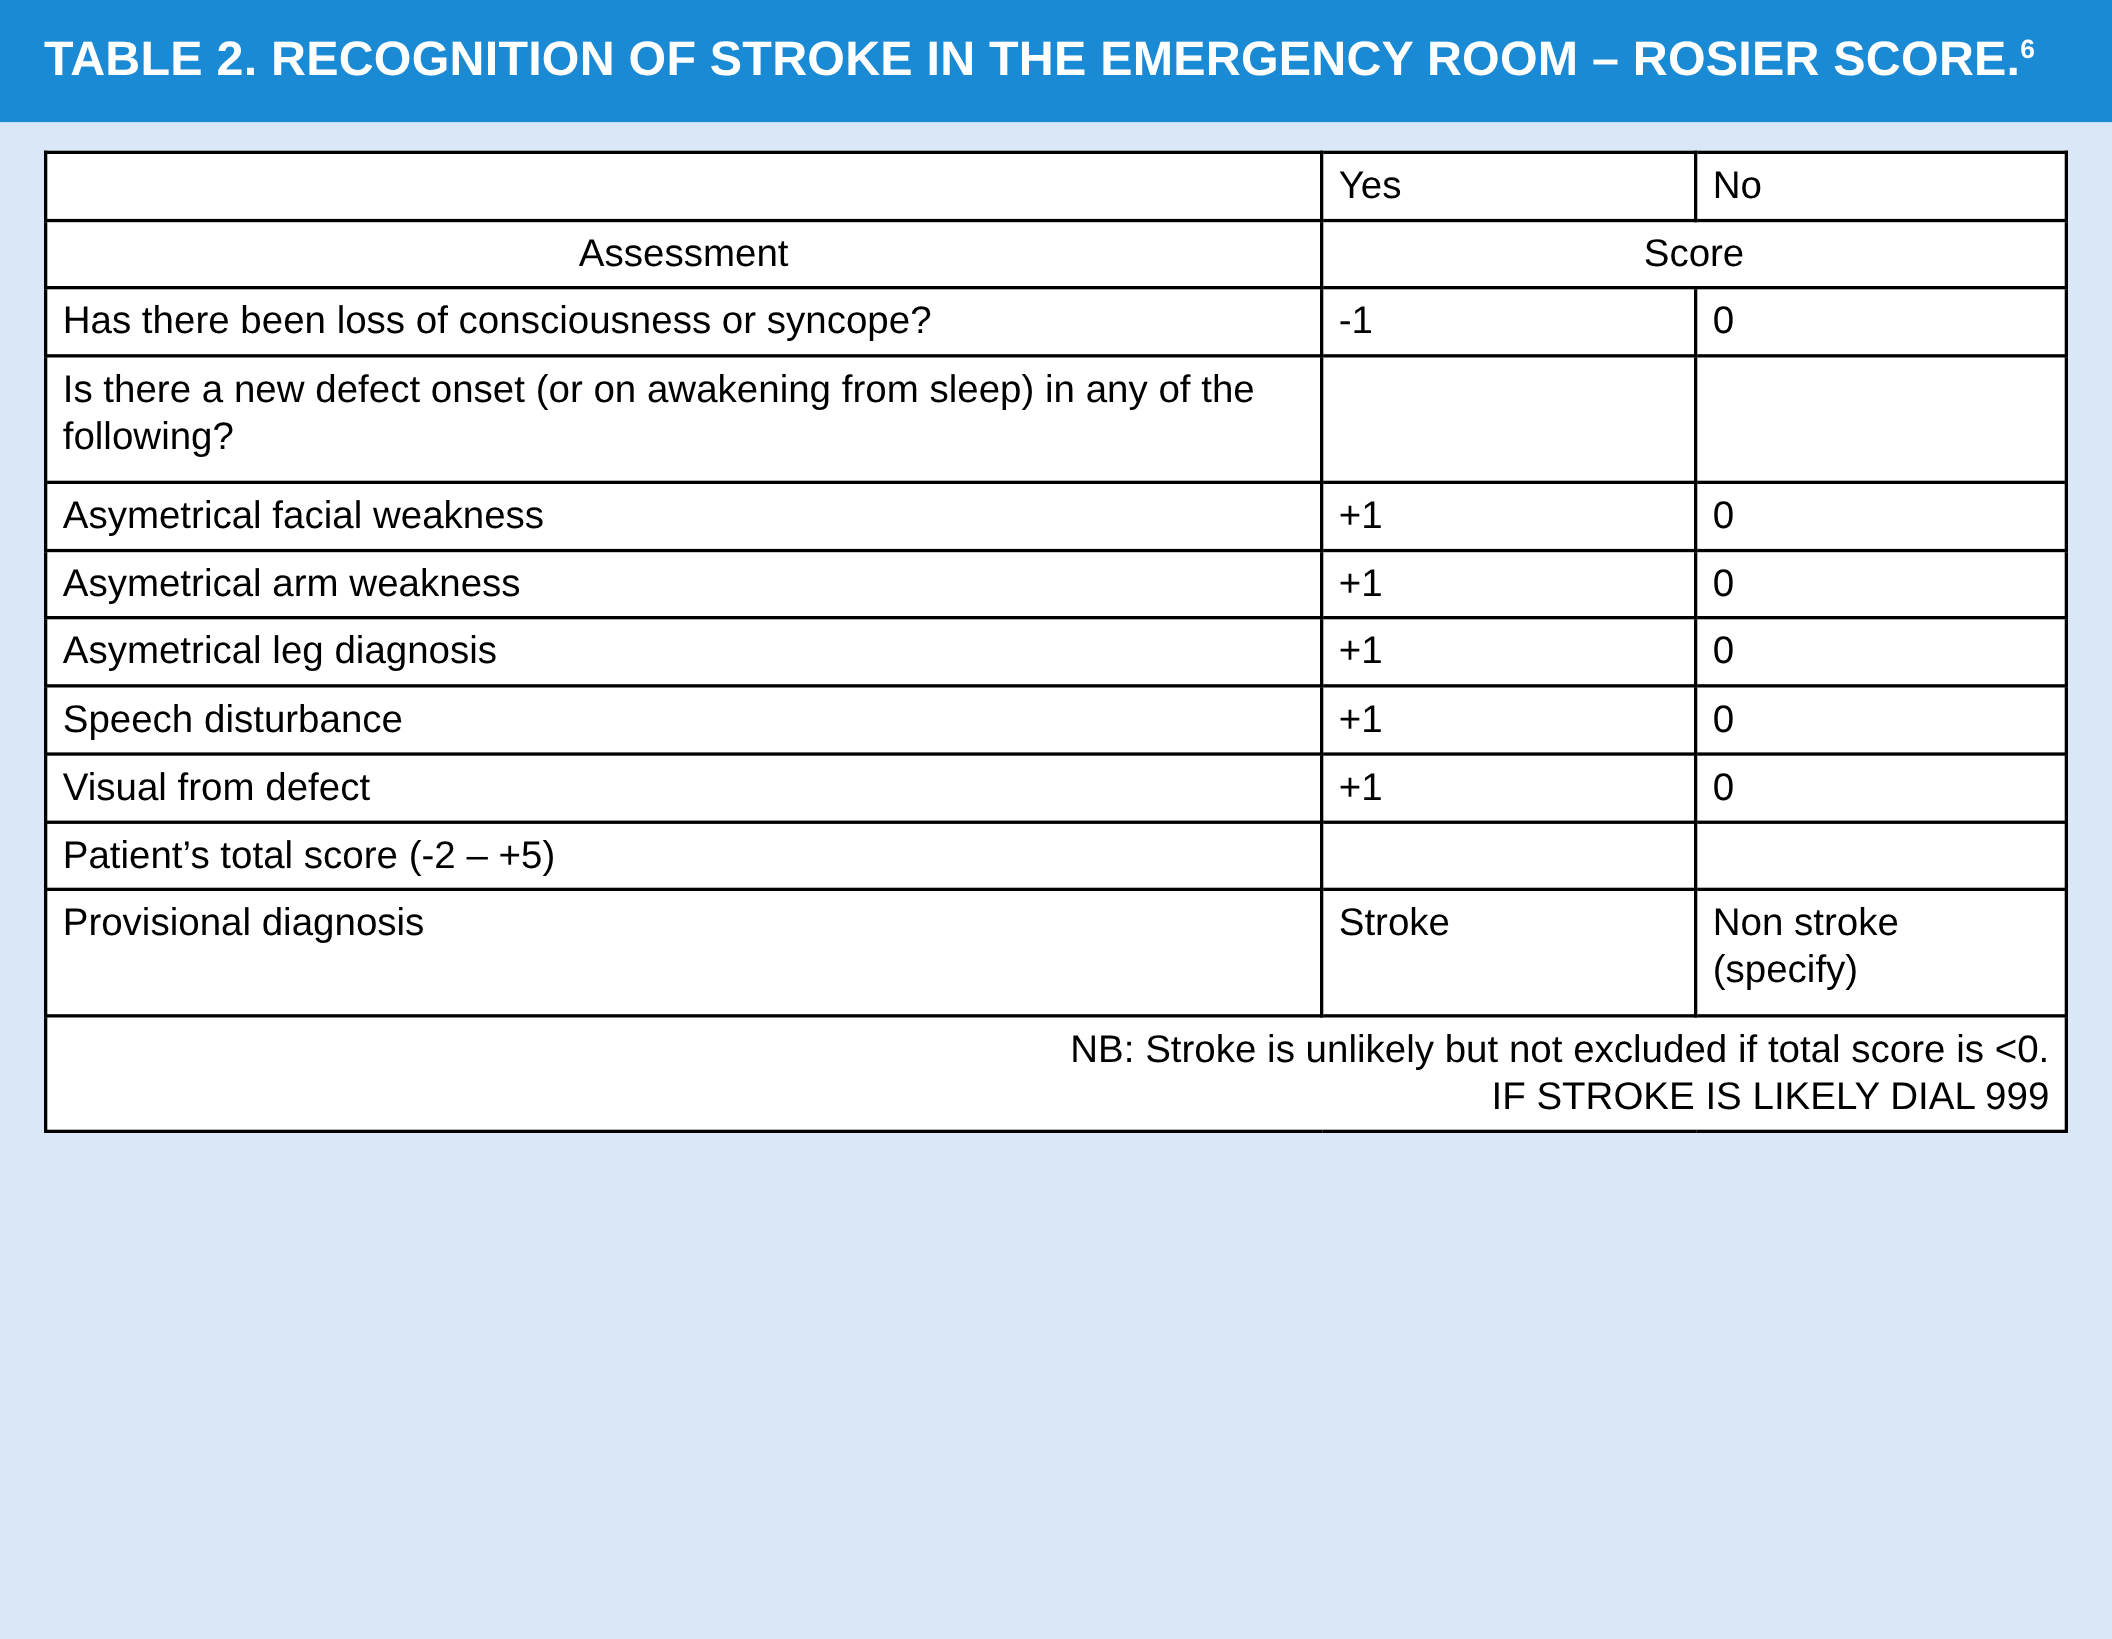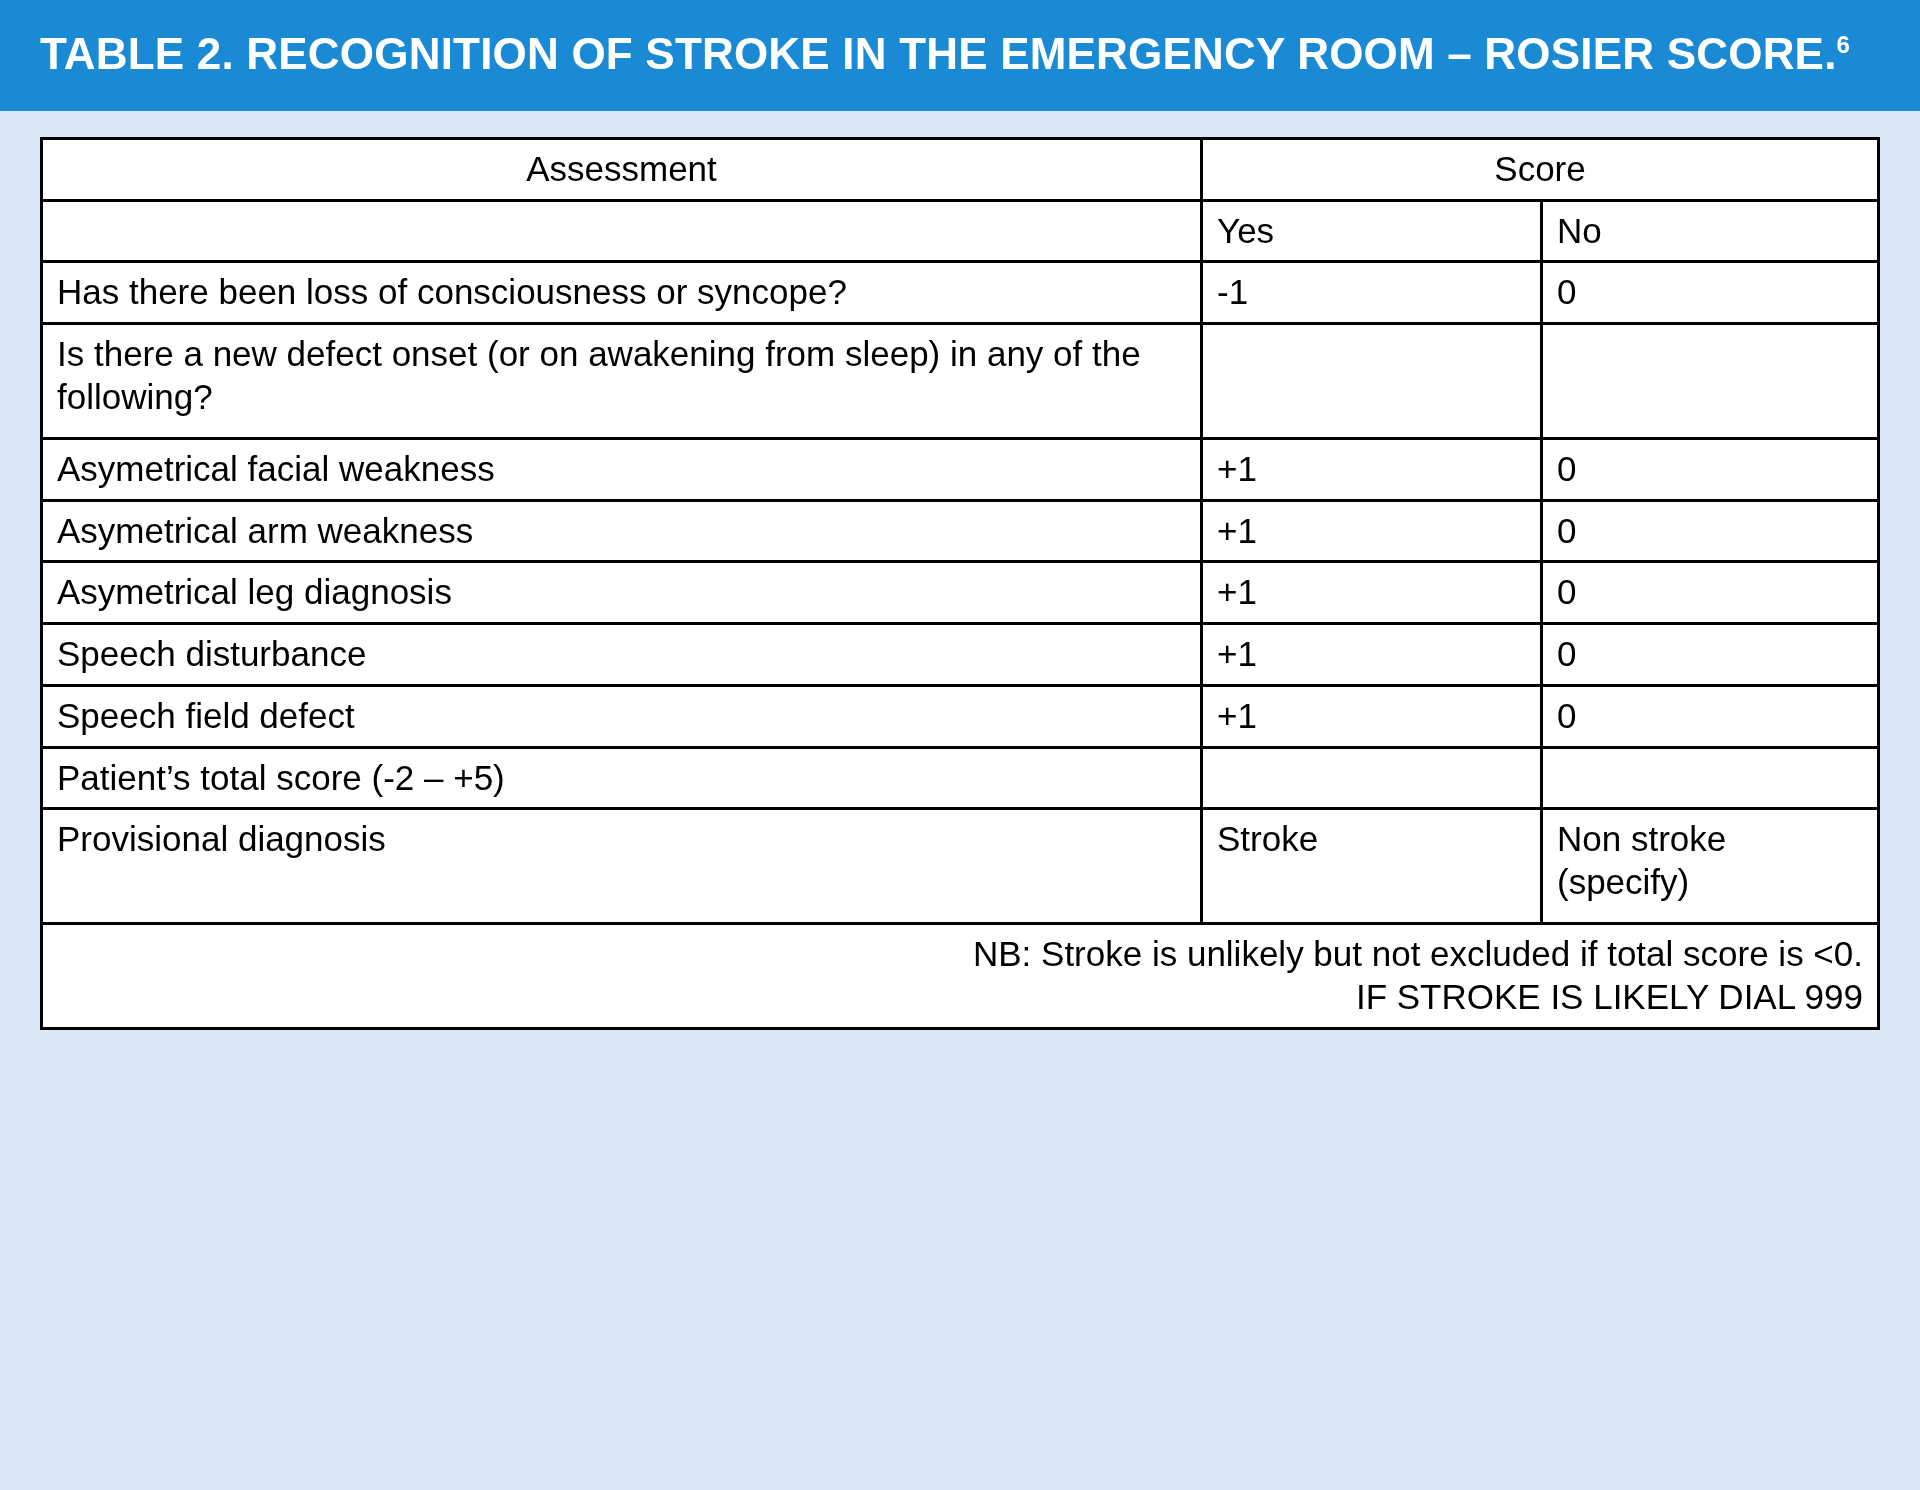--- a/index.html
+++ b/index.html
@@ -100,27 +100,27 @@
 
   <div class="table-area">
     <table class="rosier">
       <colgroup>
         <col class="col-assess">
         <col class="col-yes">
         <col class="col-no">
       </colgroup>
       <tbody>
         <tr>
-          <td class="hdr" rowspan="1">Assessment</td>
-          <td class="hdr" colspan="2">Score</td>
-        </tr>
-        <tr>
           <td>&nbsp;</td>
           <td>Yes</td>
           <td>No</td>
+        </tr>
+        <tr>
+          <td class="hdr" rowspan="1">Assessment</td>
+          <td class="hdr" colspan="2">Score</td>
         </tr>
 
         <tr>
           <td>Has there been loss of consciousness or syncope?</td>
           <td>-1</td>
           <td>0</td>
         </tr>
         <tr>
           <td class="cell-pad-tall">Is there a new defect onset (or on awakening from sleep) in any of the following?</td>
           <td class="cell-pad-tall"></td>
@@ -140,21 +140,21 @@
           <td>Asymetrical leg diagnosis</td>
           <td>+1</td>
           <td>0</td>
         </tr>
         <tr>
           <td>Speech disturbance</td>
           <td>+1</td>
           <td>0</td>
         </tr>
         <tr>
-          <td>Speech field defect</td>
+          <td>Visual from defect</td>
           <td>+1</td>
           <td>0</td>
         </tr>
         <tr>
           <td>Patient’s total score (-2 – +5)</td>
           <td></td>
           <td></td>
         </tr>
         <tr>
           <td class="cell-pad-tall">Provisional diagnosis</td>

